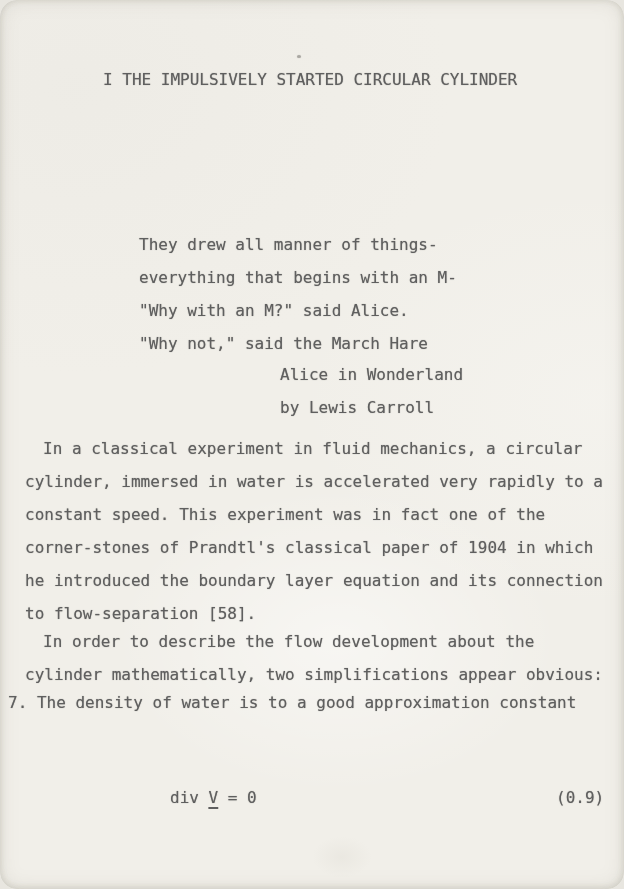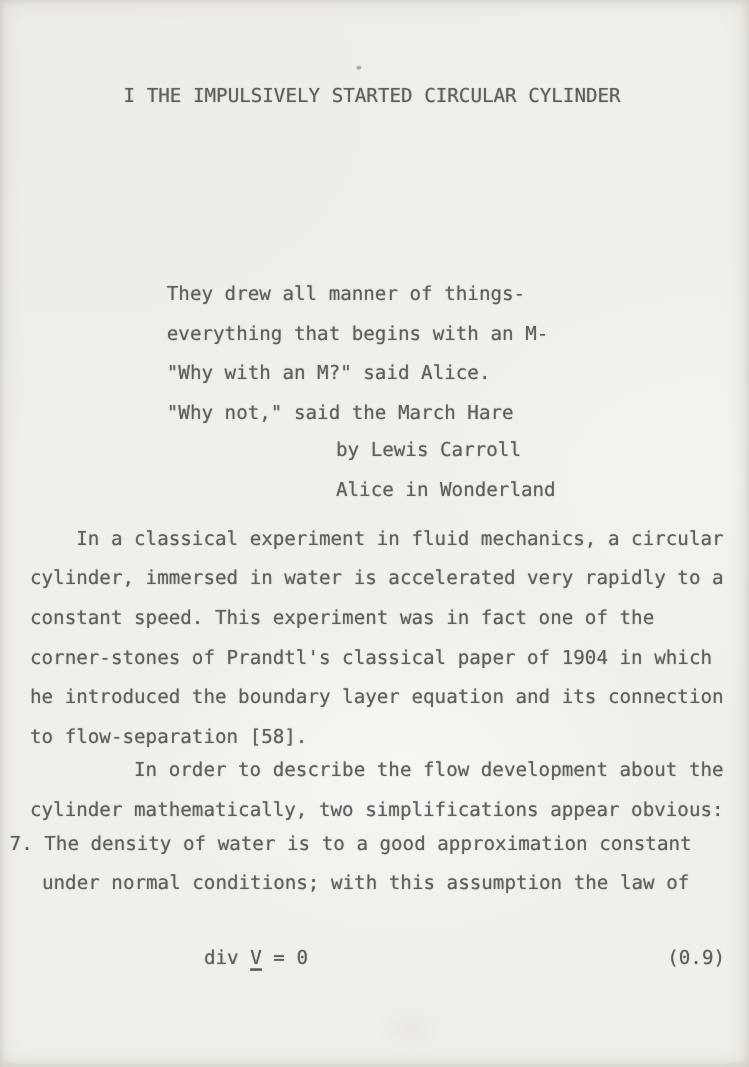--- a/index.html
+++ b/index.html
@@ -19,38 +19,39 @@
       #f1efe9;
     box-shadow:
       inset 0 0 20px rgba(128,123,110,0.16),
       inset -2px 0 7px rgba(128,123,110,0.10),
       inset 0 -2px 7px rgba(128,123,110,0.10),
       inset 2px 0 6px rgba(128,123,110,0.07);
     font-family: "DejaVu Sans Mono", "Liberation Mono", monospace;
     font-size: 16px;
     line-height: 33px;
     color: #5f5f5f;
+    border-radius: 17px;
   }
   .line {
     white-space: pre;
     text-shadow: 0 0 1px rgba(100,98,94,0.65);
   }
   .block { position: absolute; }
 
   .title-block   { left: 103px; top: 63px;  }
   .abstract      { left: 93px;  top: 113px; }
   .poem          { left: 139px; top: 228px; }
   .attribution   { left: 280px; top: 358px; }
   .para1         { left: 25px;  top: 432px; }
   .para2         { left: 25px;  top: 625px; }
   .item1         { left: 8px;   top: 686px; }
   .equation-line { left: 133px; top: 781px; margin-left: 37px; }
   .eq-number     { left: 556px; top: 781px; }
 
-  .indent { padding-left: 18px; text-align: right; }
+  .indent { padding-left: 18px; }
   .cont-a { padding-left: 27px; }
   .cont-b { padding-left: 32px; }
 
   .uvar {
     text-decoration: underline;
     text-underline-offset: 4px;
     text-decoration-thickness: 1.5px;
   }
 
   .speck {
@@ -87,40 +88,39 @@
 
 
   <div class="block poem">
     <div class="line">They drew all manner of things-</div>
     <div class="line">everything that begins with an M-</div>
     <div class="line">"Why with an M?" said Alice.</div>
     <div class="line">"Why not," said the March Hare</div>
   </div>
 
   <div class="block attribution">
+    <div class="line">Alice in Wonderland</div>
     <div class="line">by Lewis Carroll</div>
-    <div class="line">Alice in Wonderland</div>
   </div>
 
   <div class="block para1">
     <div class="line indent">In a classical experiment in fluid mechanics, a circular</div>
     <div class="line">cylinder, immersed in water is accelerated very rapidly to a</div>
     <div class="line">constant speed. This experiment was in fact one of the</div>
     <div class="line">corner-stones of Prandtl's classical paper of 1904 in which</div>
     <div class="line">he introduced the boundary layer equation and its connection</div>
     <div class="line">to flow-separation [58].</div>
   </div>
 
   <div class="block para2">
     <div class="line indent">In order to describe the flow development about the</div>
     <div class="line">cylinder mathematically, two simplifications appear obvious:</div>
   </div>
 
   <div class="block item1">
     <div class="line">7. The density of water is to a good approximation constant</div>
-    <div class="line cont-a">under normal conditions; with this assumption the law of</div>
   </div>
 
   <div class="block equation-line line"><span>div </span><span class="uvar">V</span><span> = 0</span></div>
 
   <div class="block eq-number line">(0.9)</div>
 
 </div>
 
 </body></html>

